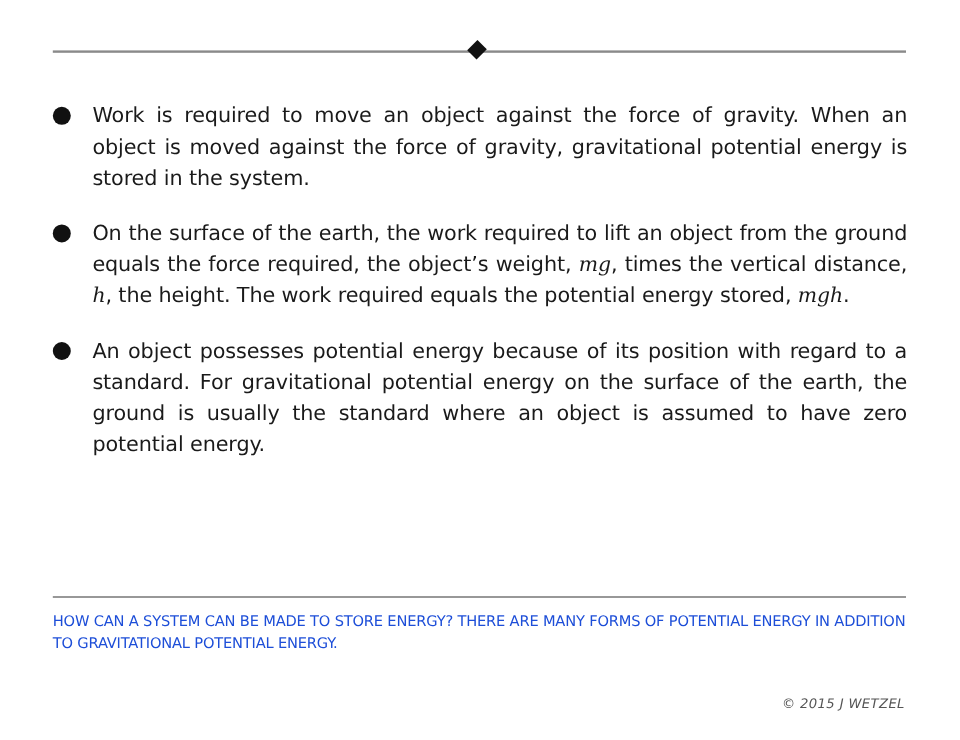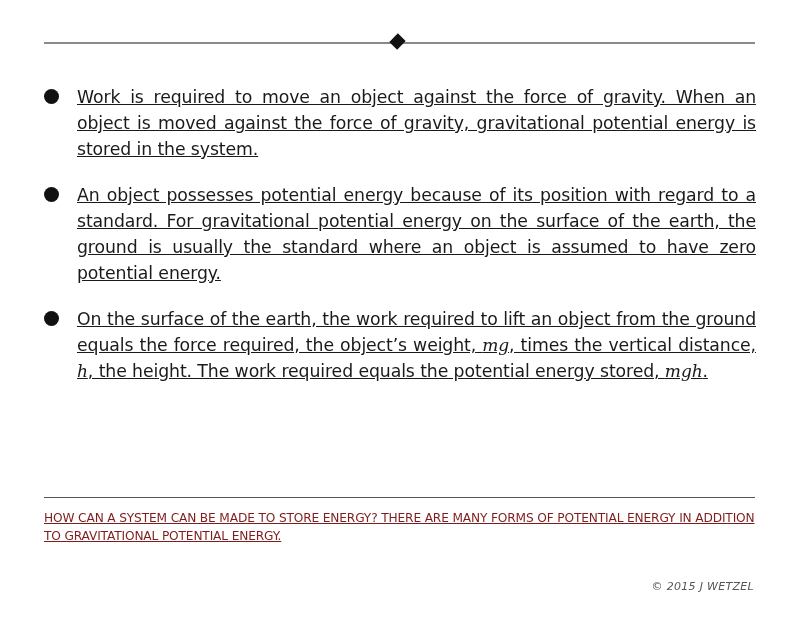--- a/index.html
+++ b/index.html
@@ -33,21 +33,20 @@
       transform: rotate(45deg) scaleY(1.1);
     }
     .bullets {
       position: absolute;
       left: 44px;
       top: 84px;
       width: 712px;
       margin: 0;
       padding: 0;
       list-style: none;
-      text-decoration: underline;
     }
     .bullet-item {
       position: relative;
       padding-left: 33px;
       font-size: 17.3px;
       line-height: 26px;
       letter-spacing: -0.1px;
       margin-bottom: 20px;
       text-align: justify;
     }
@@ -73,23 +72,22 @@
       height: 1px;
       background: #555555;
     }
     .footer-note {
       position: absolute;
       left: 44px;
       top: 509px;
       width: 712px;
       font-size: 12.2px;
       line-height: 18px;
-      color: #7f1d1d;
+      color: #1d4ed8;
       letter-spacing: -0.15px;
-      text-decoration: underline;
     }
     .copyright {
       position: absolute;
       right: 46px;
       top: 580px;
       font-size: 11px;
       font-style: italic;
       color: #555555;
       letter-spacing: 0.3px;
     }
@@ -100,23 +98,23 @@
 <div class="top-rule"></div>
 <div class="diamond"></div>
 
 <ul class="bullets">
   <li class="bullet-item">
     <span class="bullet-dot"></span>
     <span>Work is required to move an object against the force of gravity.  When an object is moved against the force of gravity, gravitational potential energy is stored in the system.</span>
   </li>
   <li class="bullet-item">
     <span class="bullet-dot"></span>
-    <span>An object possesses potential energy because of its position with regard to a standard.  For gravitational potential energy on the surface of the earth, the ground is usually the standard where an object is assumed to have zero potential energy.</span>
+    <span>On the surface of the earth, the work required to lift an object from the ground equals the force required, the object’s weight, </span><span class="math">mg</span><span>, times the vertical distance, </span><span class="math">h</span><span>, the height.  The work required equals the potential energy stored, </span><span class="math">mgh</span><span>.</span>
   </li>
   <li class="bullet-item">
     <span class="bullet-dot"></span>
-    <span>On the surface of the earth, the work required to lift an object from the ground equals the force required, the object’s weight, </span><span class="math">mg</span><span>, times the vertical distance, </span><span class="math">h</span><span>, the height.  The work required equals the potential energy stored, </span><span class="math">mgh</span><span>.</span>
+    <span>An object possesses potential energy because of its position with regard to a standard.  For gravitational potential energy on the surface of the earth, the ground is usually the standard where an object is assumed to have zero potential energy.</span>
   </li>
 </ul>
 
 <div class="bottom-rule"></div>
 <div class="footer-note">HOW CAN A SYSTEM CAN BE MADE TO STORE ENERGY?  THERE ARE MANY FORMS OF POTENTIAL ENERGY IN ADDITION TO GRAVITATIONAL POTENTIAL ENERGY.</div>
 <div class="copyright">© 2015 J WETZEL</div>
 
 </body></html>

